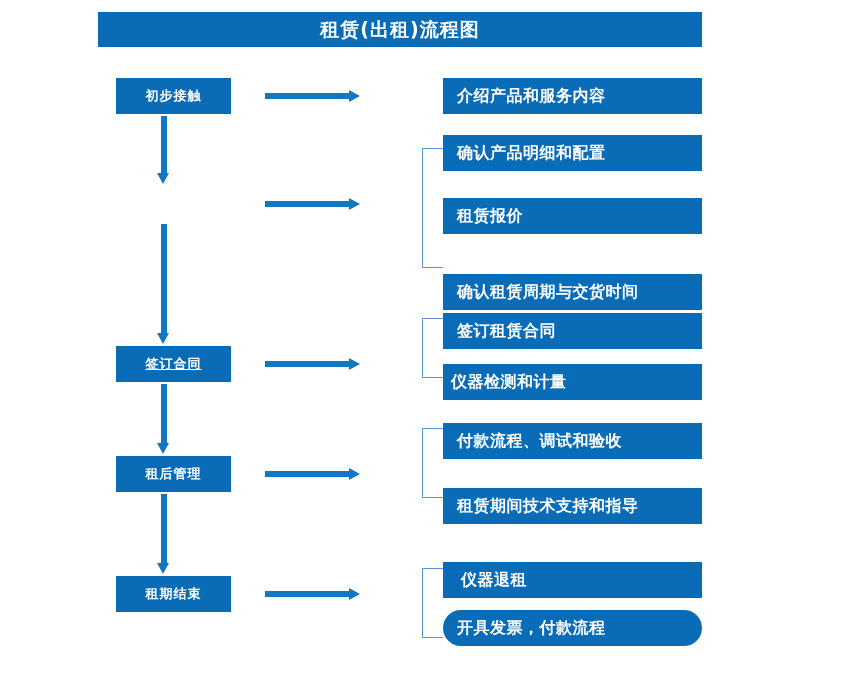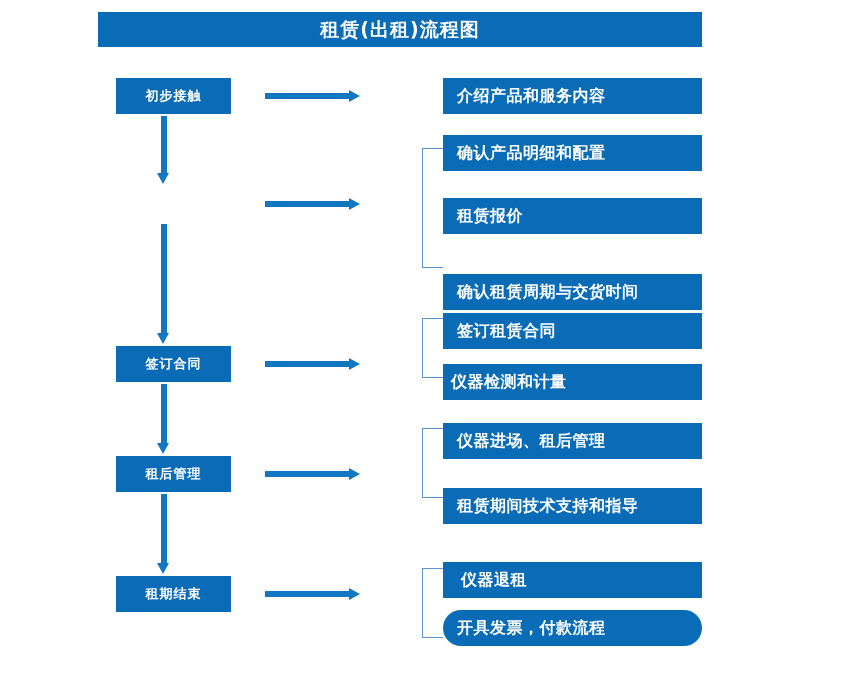--- a/index.html
+++ b/index.html
@@ -133,21 +133,21 @@
   }
 </style>
 </head>
 <body>
 
 <div id="canvas">
 
   <div class="title-bar">租赁(出租)流程图</div>
 
   <div class="stage-box" style="top:78px;">初步接触</div>
-  <div class="stage-box" style="top:346px;">签订合同</div>
+  <div class="stage-box" style="top:346px;text-decoration:underline;">签订合同</div>
   <div class="stage-box" style="top:456px;">租后管理</div>
   <div class="stage-box" style="top:576px;">租期结束</div>
 
   <div class="v-arrow" style="top:116px; height:68px;">
     <div class="shaft" style="height:57px;"></div>
     <div class="head" style="top:57px;"></div>
   </div>
   <div class="v-arrow" style="top:224px; height:120px;">
     <div class="shaft" style="height:109px;"></div>
     <div class="head" style="top:109px;"></div>
@@ -186,18 +186,18 @@
   <div class="bracket" style="top:318px; height:60px;"></div>
   <div class="bracket" style="top:428px; height:70px;"></div>
   <div class="bracket" style="top:568px; height:70px;"></div>
 
   <div class="detail-box" style="top:135px;">确认产品明细和配置</div>
   <div class="detail-box" style="top:78px;">介绍产品和服务内容</div>
   <div class="detail-box" style="top:198px;">租赁报价</div>
   <div class="detail-box" style="top:227px;margin-top:47px;">确认租赁周期与交货时间</div>
   <div class="detail-box" style="top:313px;">签订租赁合同</div>
   <div class="detail-box" style="top:364px;padding-left:8px;">仪器检测和计量</div>
-  <div class="detail-box" style="top:423px;">仪器进场、租后管理</div>
+  <div class="detail-box" style="top:423px;">付款流程、调试和验收</div>
   <div class="detail-box" style="top:488px;">租赁期间技术支持和指导</div>
   <div class="detail-box" style="top:562px;padding-left:18px;">仪器退租</div>
   <div class="detail-box" style="top:610px;border-radius:18px;">开具发票，付款流程</div>
 
 </div>
 
 </body></html>

